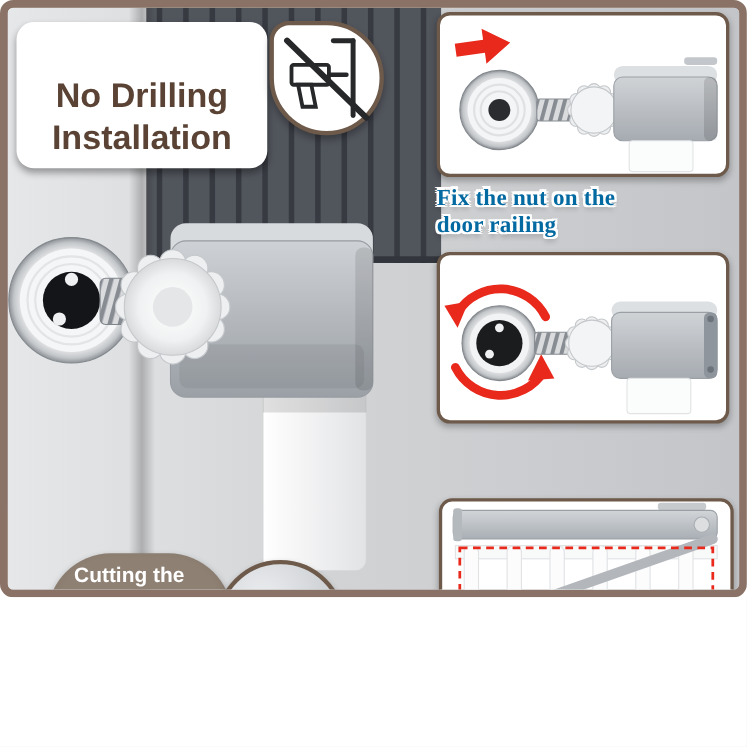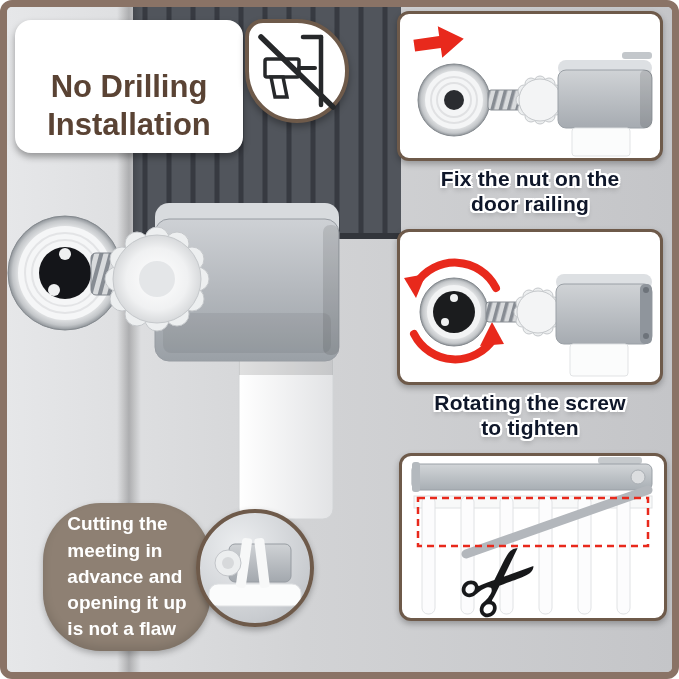--- a/index.html
+++ b/index.html
@@ -1,17 +1,17 @@
 <!DOCTYPE html>
 <html><head>
 <meta charset="utf-8">
 <style>
   html,body{margin:0;padding:0;background:#ffffff;}
   .frame{
-    position:relative;width:679px;height:679px;box-sizing:border-box;
+    position:relative;width:679px;height:543px;box-sizing:border-box;
     border:7px solid #8a7366;border-radius:12px;overflow:hidden;
     background:#cfd0d2;font-family:"Liberation Sans",sans-serif;
   }
   .scene{position:absolute;left:0;top:0;}
   .title-badge{
     position:absolute;left:8px;top:13px;width:216px;
     background:#ffffff;border-radius:16px;padding:10px 6px;
     box-shadow:0 4px 7px rgba(0,0,0,.35);
     text-align:center;font-weight:bold;font-size:31px;line-height:1.22;
     color:#5a4334;white-space:pre-line;
@@ -24,25 +24,26 @@
   }
   .panel{
     position:absolute;background:#ffffff;box-sizing:border-box;
     border:3px solid #6e5a4a;border-radius:12px;overflow:hidden;
     box-shadow:0 3px 6px rgba(0,0,0,.28);
   }
   .panel-1{left:390px;top:4px;width:266px;height:150px;}
   .panel-2{left:390px;top:222px;width:266px;height:156px;}
   .panel-3{left:392px;top:446px;width:268px;height:168px;}
   .caption{
-    position:absolute;text-align:center;font-weight:bold;color:#0f172a;
+    position:absolute;font-weight:bold;color:#0369a1;
     white-space:pre-line;line-height:1.18;letter-spacing:.2px;
     text-shadow:-2px -2px 0 #fff,0 -2px 0 #fff,2px -2px 0 #fff,-2px 0 0 #fff,
                  2px 0 0 #fff,-2px 2px 0 #fff,0 2px 0 #fff,2px 2px 0 #fff,
                  0 4px 5px rgba(0,0,0,.25);
+    font-family:Liberation Serif, serif;
   }
   .caption-1{left:390px;top:160px;width:266px;font-size:21px;}
   .caption-2{left:390px;top:384px;width:266px;font-size:21px;}
   .caption-3{left:385px;top:617px;width:275px;font-size:19px;}
   .note-bubble{
     position:absolute;left:36px;top:496px;width:168px;height:148px;box-sizing:border-box;
     background:#8e8073;border-radius:58px;
     box-shadow:0 3px 6px rgba(0,0,0,.25), inset 0 -5px 10px rgba(0,0,0,.12);
     display:flex;align-items:center;justify-content:center;
   }
@@ -266,22 +267,20 @@
       <g>
         <rect x="156" y="42" width="96" height="16" rx="8" fill="#dde0e3"></rect>
         <rect x="156" y="52" width="96" height="60" rx="8" fill="url(#p2br)" stroke="#9aa0a6"></rect>
         <rect x="240" y="52" width="12" height="60" rx="5" fill="#8f959c"></rect>
         <circle cx="246" cy="58" r="3" fill="#6d737a"></circle>
           <circle cx="246" cy="104" r="3" fill="#6d737a"></circle>
         <rect x="170" y="112" width="58" height="32" rx="3" fill="#fbfcfc" stroke="#e1e3e5"></rect>
       </g>
     </svg>
   </div>
-  <div class="caption caption-2">Rotating the screw
-to tighten</div>
 
   <div class="panel panel-3">
     <svg width="262" height="162" viewBox="0 0 262 162" xmlns="http://www.w3.org/2000/svg">
       <defs>
         <linearGradient id="p3beam" x1="0" y1="0" x2="0" y2="1">
             <stop offset="0" stop-color="#d2d5d8"></stop>
             <stop offset="1" stop-color="#a8aeb4"></stop>
           </linearGradient>
       </defs>
       <g>

